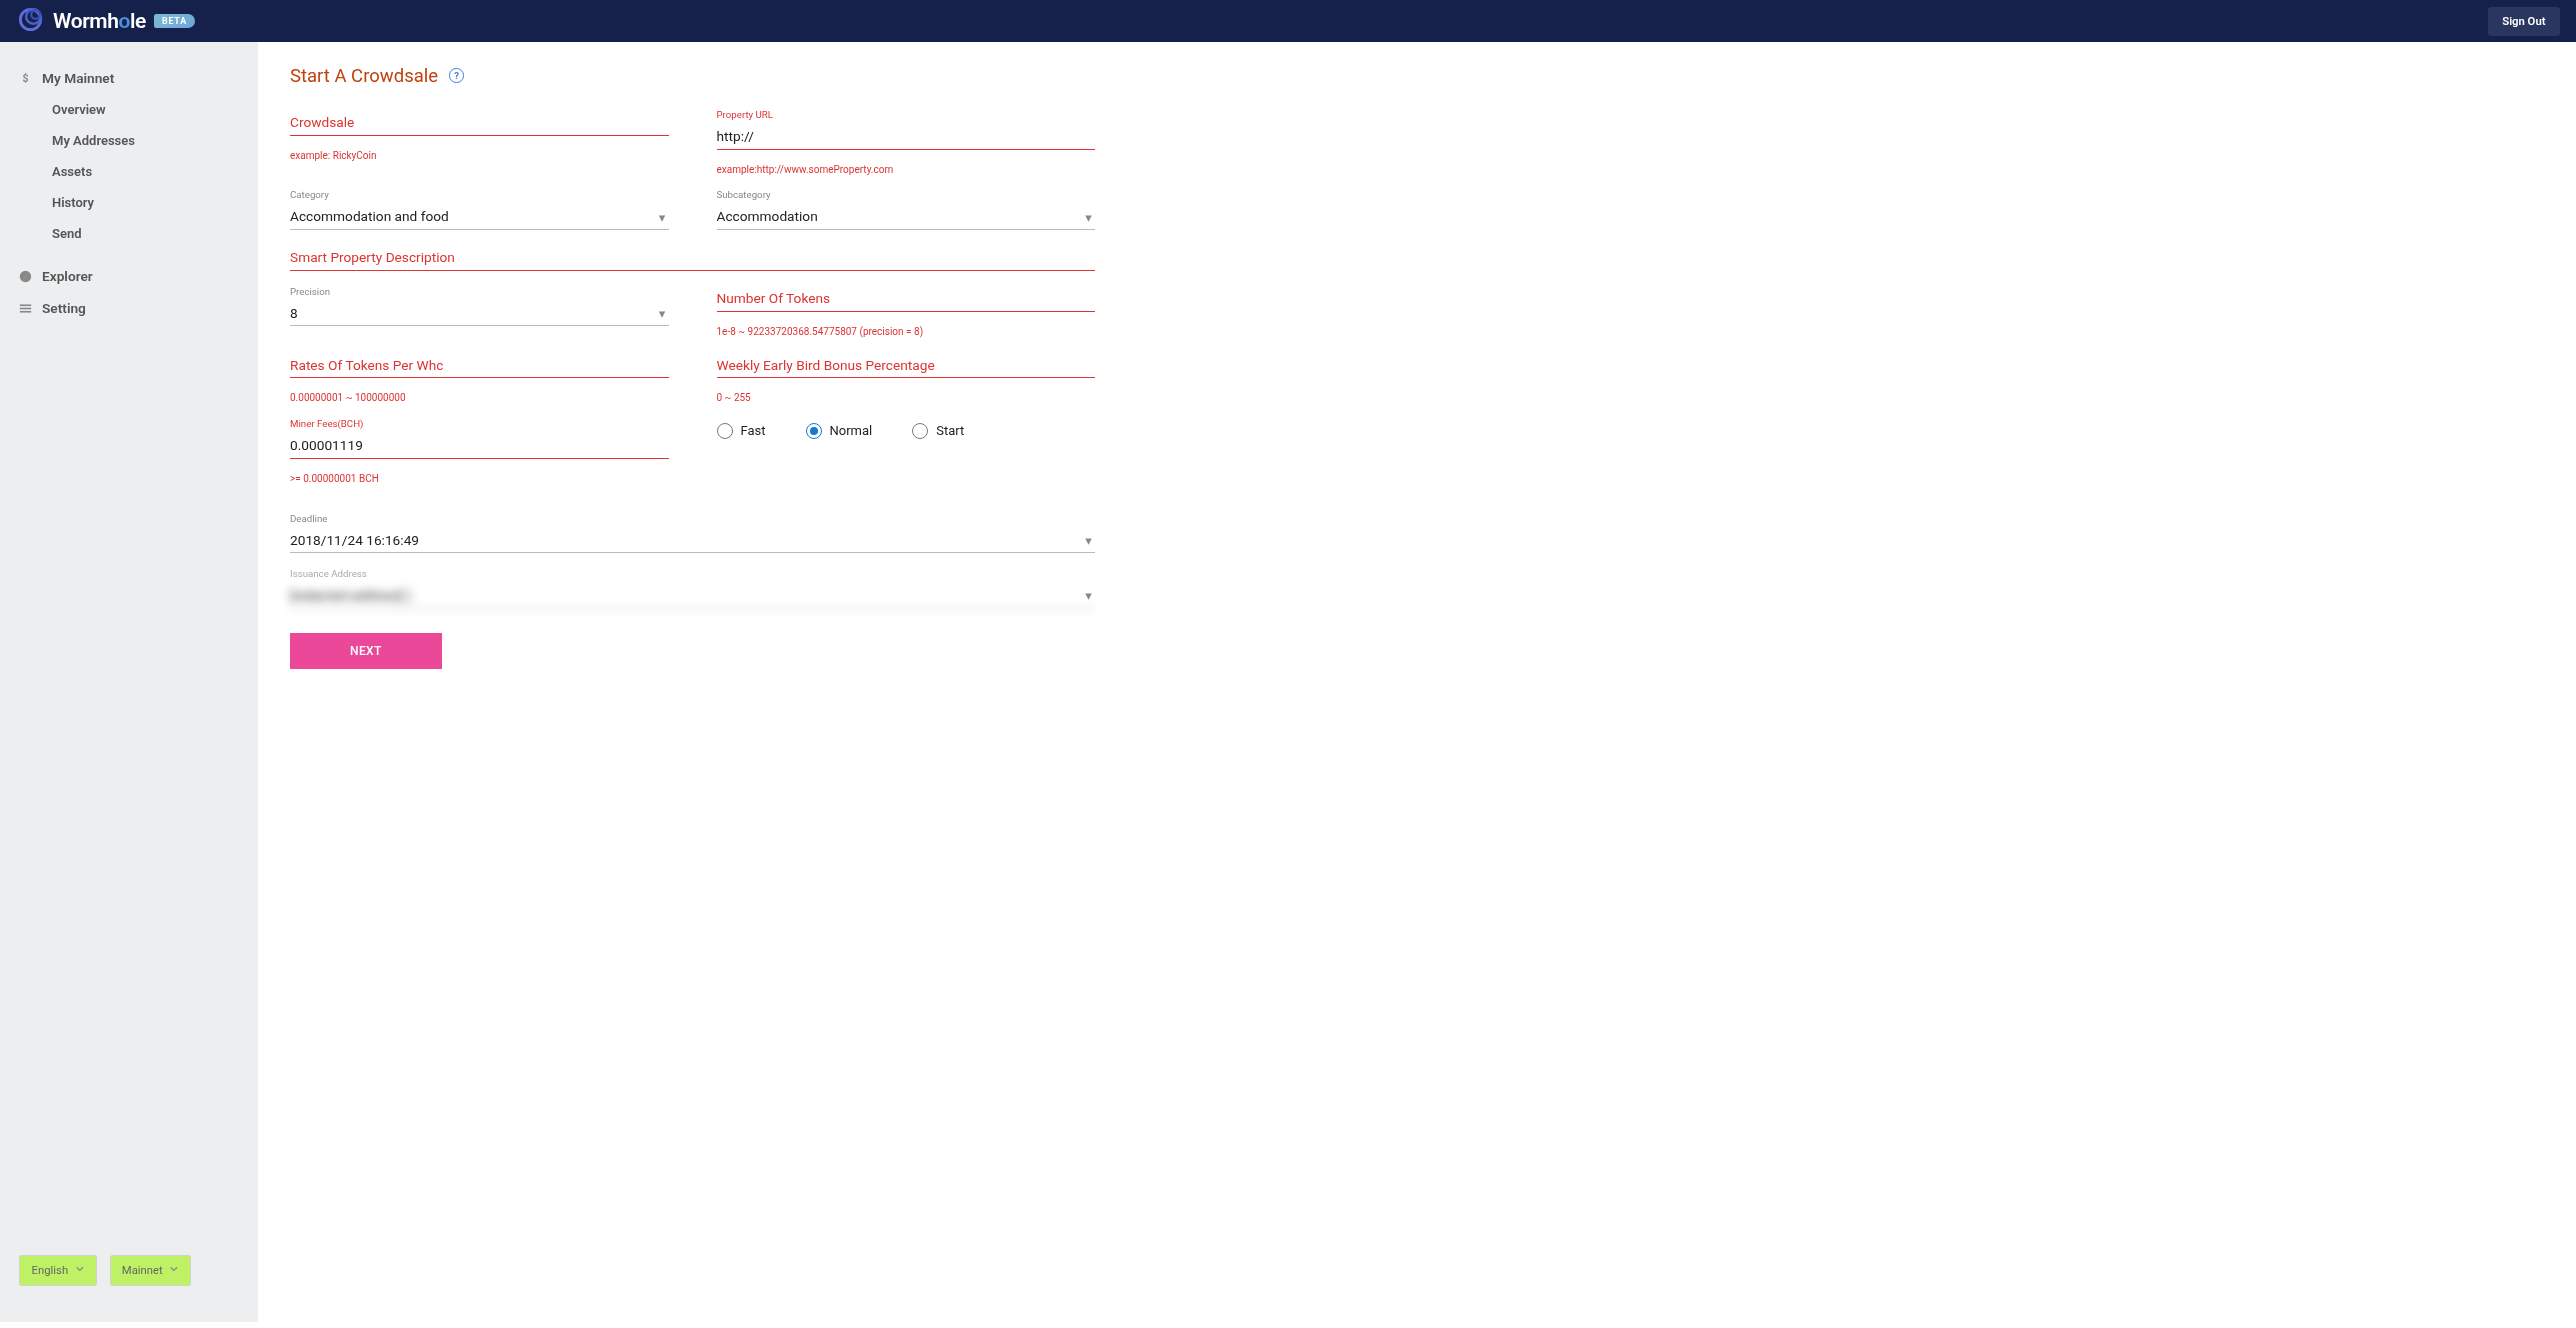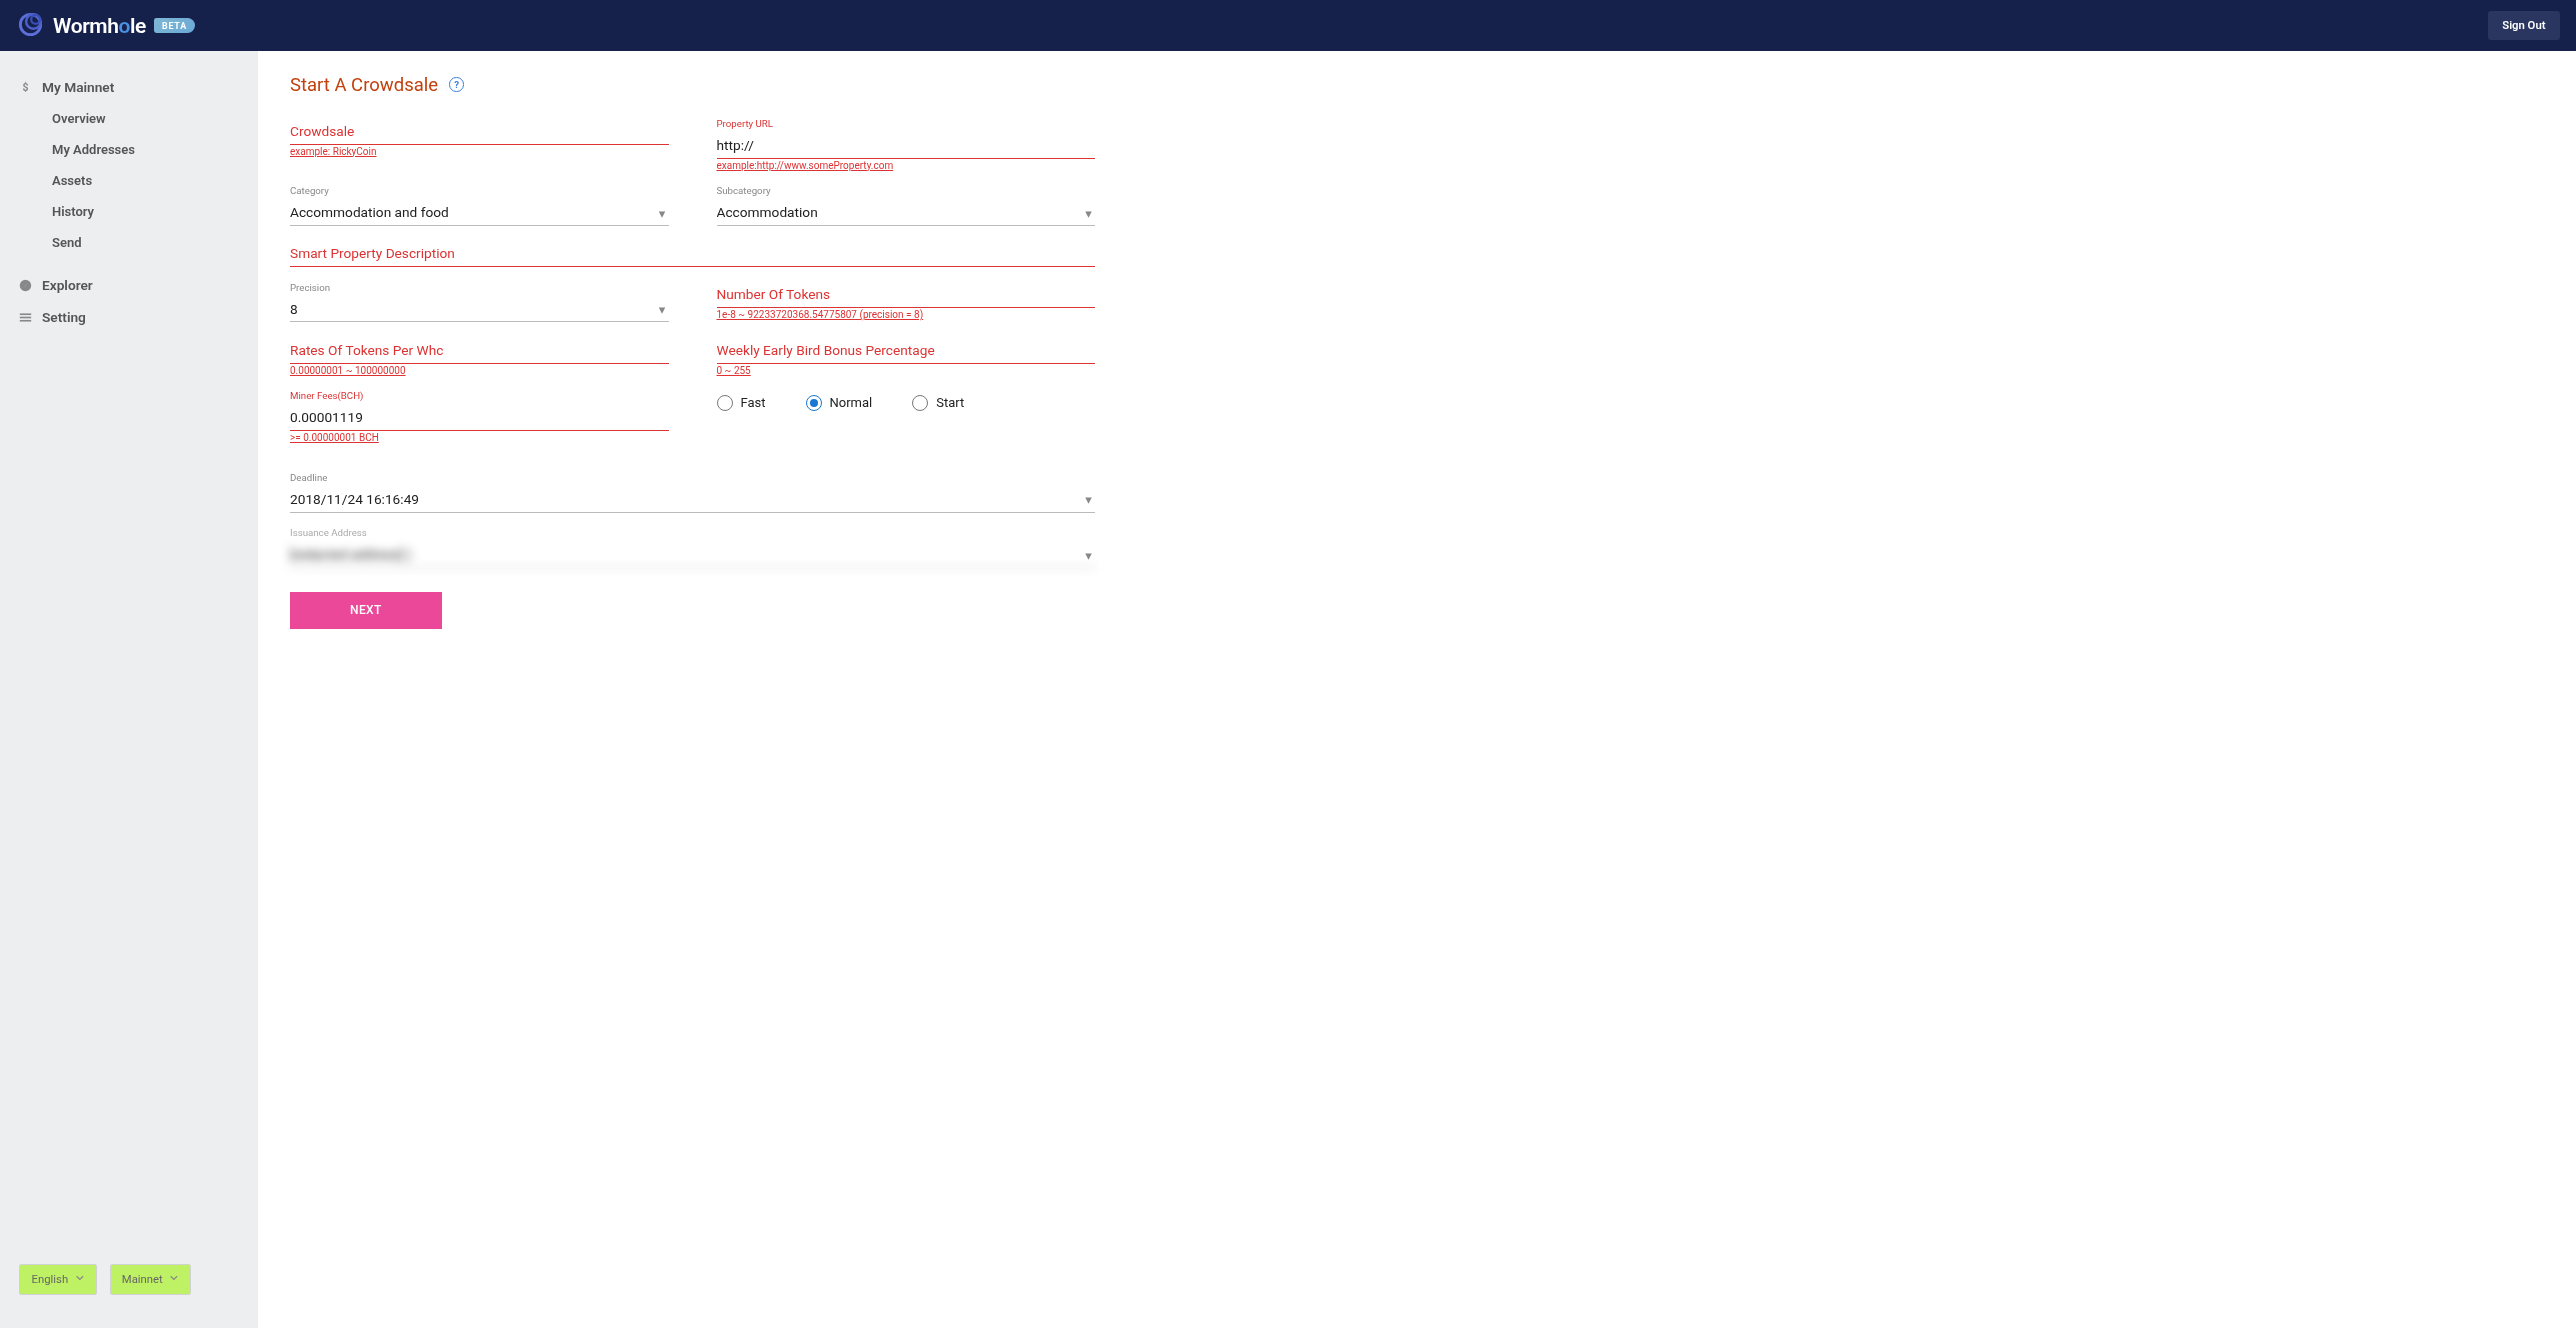--- a/index.html
+++ b/index.html
@@ -1,17 +1,17 @@
 <!DOCTYPE html>
 <html style="font-size:13px"><head>
 <meta charset="utf-8">
 <style>
 * { margin: 0; padding: 0; box-sizing: border-box; font-family: -apple-system, BlinkMacSystemFont, "Segoe UI", Roboto, sans-serif; }
 body { background: #fff; }
-.header { background: #16214b; height: 51px; display: flex; align-items: center; justify-content: space-between; padding: 0 16px; }
+.header { background: #16214b; height: 42px; display: flex; align-items: center; justify-content: space-between; padding: 0 16px; }
 .logo-area { display: flex; align-items: center; gap: 8px; }
 .logo-swirl { width: 29px; height: 29px; }
 .logo-text { color: #fff; font-size: 21px; font-weight: 600; letter-spacing: -0.4px; }
 .logo-text .o-blue { color: #4a90e2; }
 .beta-badge { background: linear-gradient(135deg, #7eb8d4, #6ba8d6); color: #fff; font-size: 8.9px; font-weight: bold; padding: 2.4px 8px; border-radius: 3.2px 9.7px 9.7px 3.2px; letter-spacing: 0.8px; }
 .signout-btn { background: #2a3560; color: #fff; border: none; padding: 8px 14.5px; font-size: 11.3px; font-weight: 600; border-radius: 3.2px; cursor: pointer; }
 .body-wrap { display: flex; height: calc(100vh - 48px); }
 .sidebar { width: 258px; background: #edeef0; padding: 20px 0; display: flex; flex-direction: column; justify-content: space-between; }
 .nav-group { }
 .nav-section { display: flex; align-items: center; gap: 9.7px; padding: 8px 19.3px; color: #555; font-size: 13.7px; font-weight: 600; cursor: pointer; }
@@ -26,21 +26,21 @@
 .help-icon { width: 14.5px; height: 14.5px; border: 1.6px solid #3a7fe0; border-radius: 50%; color: #3a7fe0; font-size: 9.7px; display: flex; align-items: center; justify-content: center; font-weight: bold; cursor: pointer; }
 .form-grid { display: grid; grid-template-columns: 1fr 1fr; column-gap: 48px; max-width: 805px; }
 .form-field { margin-bottom: 14.5px; }
 .form-field.full { grid-column: 1 / 3; }
 .field-top-label { font-size: 9.7px; color: #d33; margin-bottom: 3.2px; display: block; }
 .field-top-label.gray { color: #888; }
 .field-top-label.graylight { color: #aaa; }
 .input-line { width: 100%; border: none; border-bottom: 1.2px solid #d33; padding: 4.8px 0; font-size: 13.7px; color: #222; background: transparent; outline: none; }
 .input-line.gray-border { border-bottom-color: #bbb; }
 .input-line::placeholder { color: #888; }
-.helper-text { font-size: 10px; color: #d33; margin-top: 1px; text-decoration: underline; }
+.helper-text { font-size: 10px; color: #d33; margin-top: 14px; }
 .select-wrap { position: relative; }
 .select-caret { position: absolute; right: 3.2px; top: 50%; transform: translateY(-50%); color: #888; pointer-events: none; }
 .red-label { font-size: 13.7px; color: #d33; border-bottom: 1.2px solid #d33; padding: 4.8px 0; display: block; }
 .radio-row { display: flex; gap: 40px; margin-top: 4.8px; margin-bottom: 11.3px; }
 .radio-item { display: flex; align-items: center; gap: 8px; cursor: pointer; font-size: 13px; color: #222; }
 .radio-circle { width: 16px; height: 16px; border: 1.6px solid #777; border-radius: 50%; display: flex; align-items: center; justify-content: center; }
 .radio-circle.selected { border-color: #1976d2; }
 .radio-dot { width: 8px; height: 8px; background: #1976d2; border-radius: 50%; }
 .input-suffix-wrap { position: relative; }
 .input-suffix { position: absolute; right: 0; top: 4.8px; color: #aaa; font-size: 12px; }

